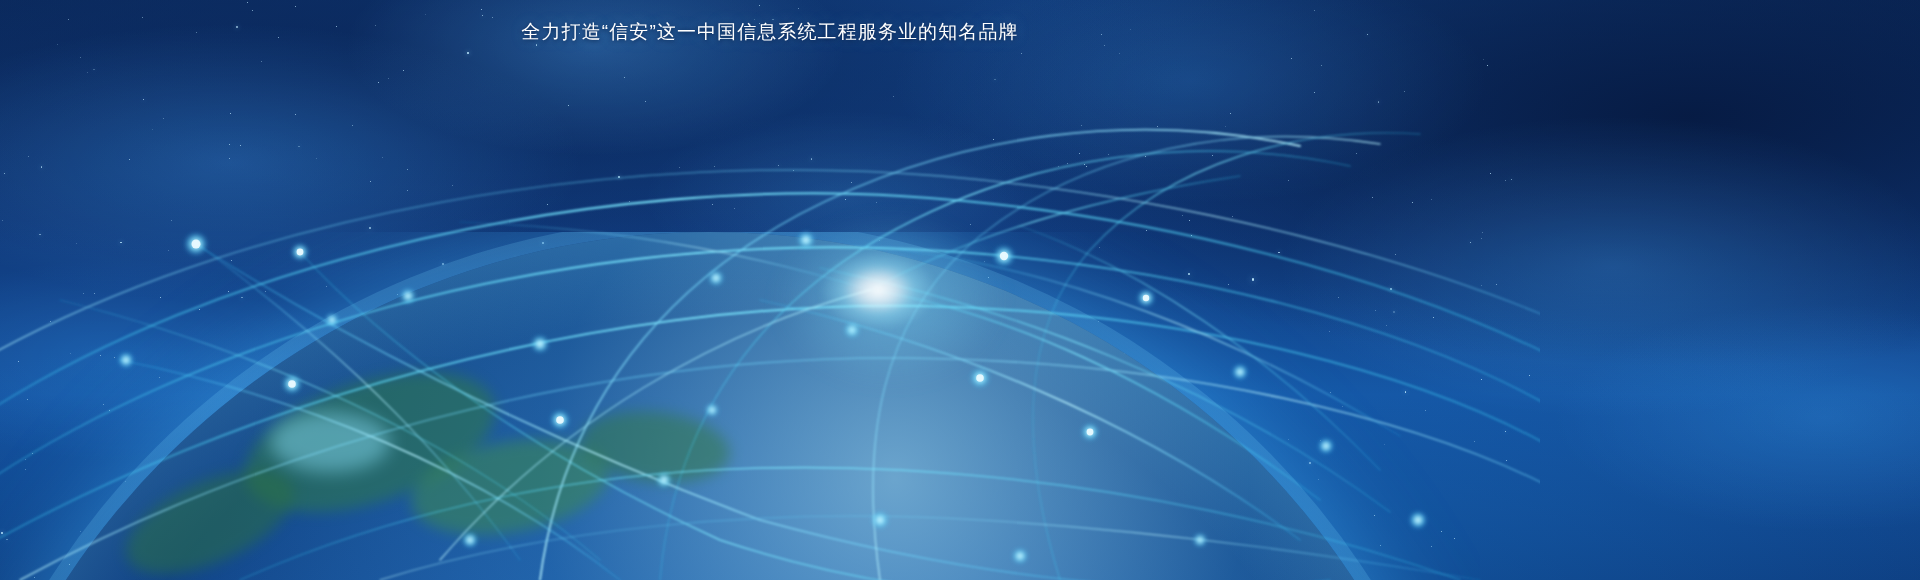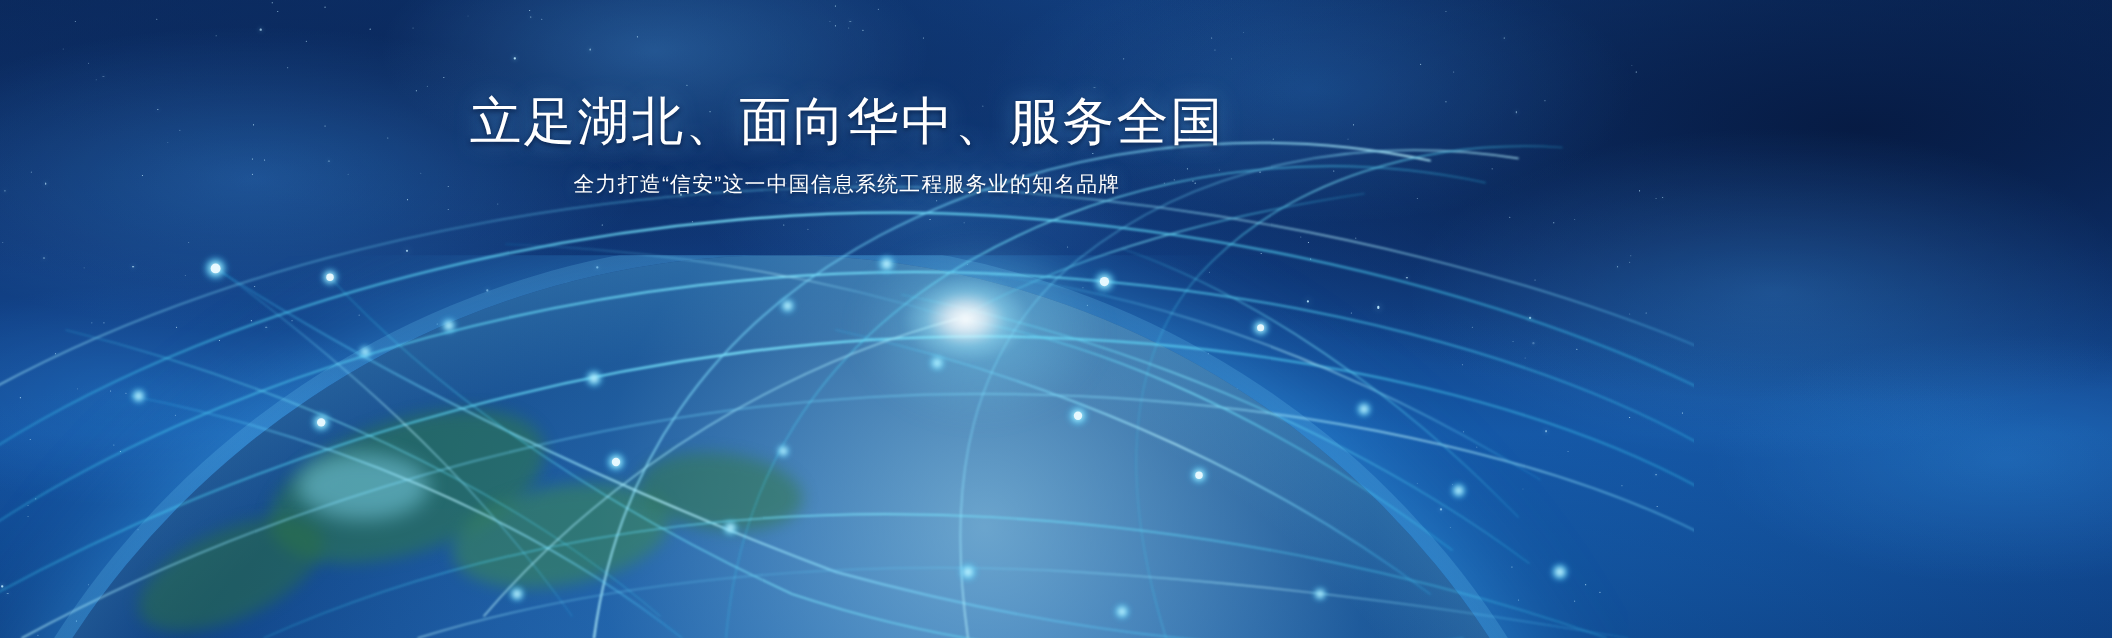--- a/index.html
+++ b/index.html
@@ -483,17 +483,16 @@
         <circle cx="1090" cy="432" r="3.4"></circle>
         <circle cx="1146" cy="298" r="3.2"></circle>
       </g>
     </g>
   </svg>
 
   <div class="hotspot2"></div>
   <div class="hotspot"></div>
 
   <div class="copy">
-    <h1 class="headline">立足湖北、面向华中、服务全国</h1>
     <p class="subline">全力打造“信安”这一中国信息系统工程服务业的知名品牌</p>
   </div>
 
 </div>
 
 </body></html>

